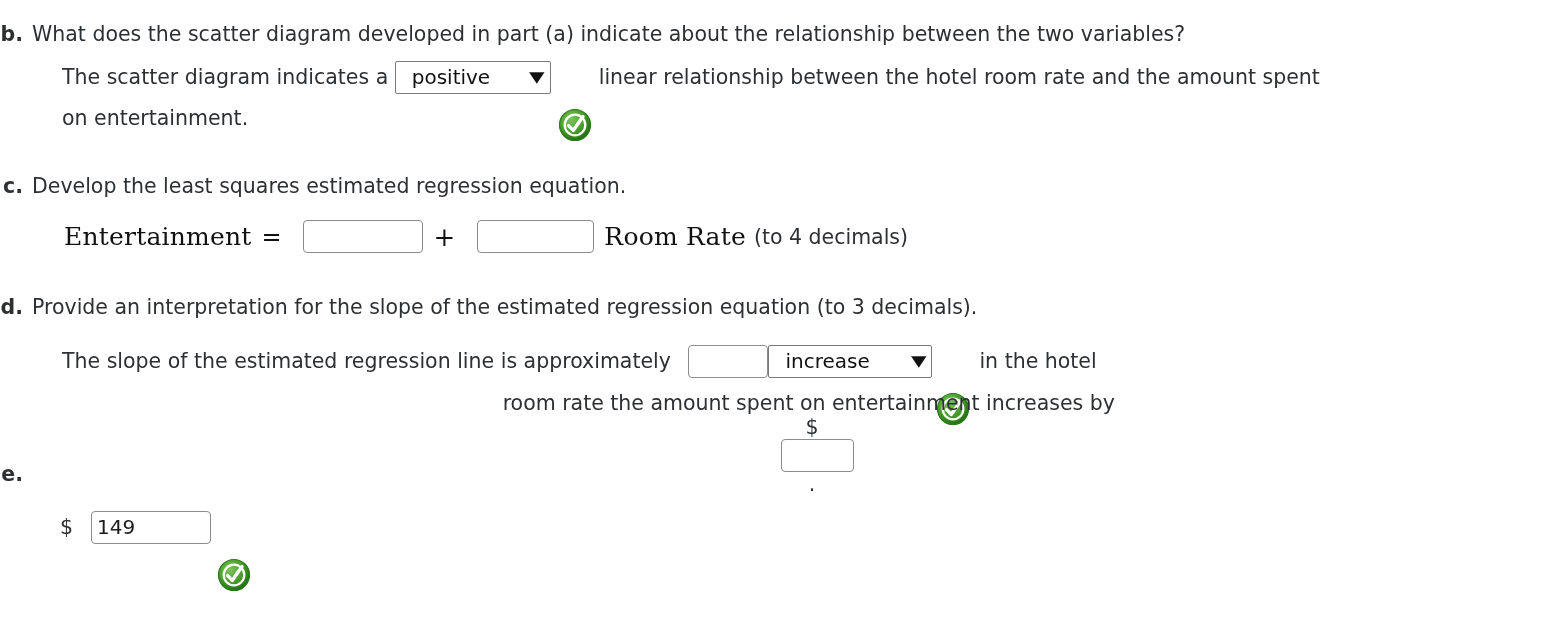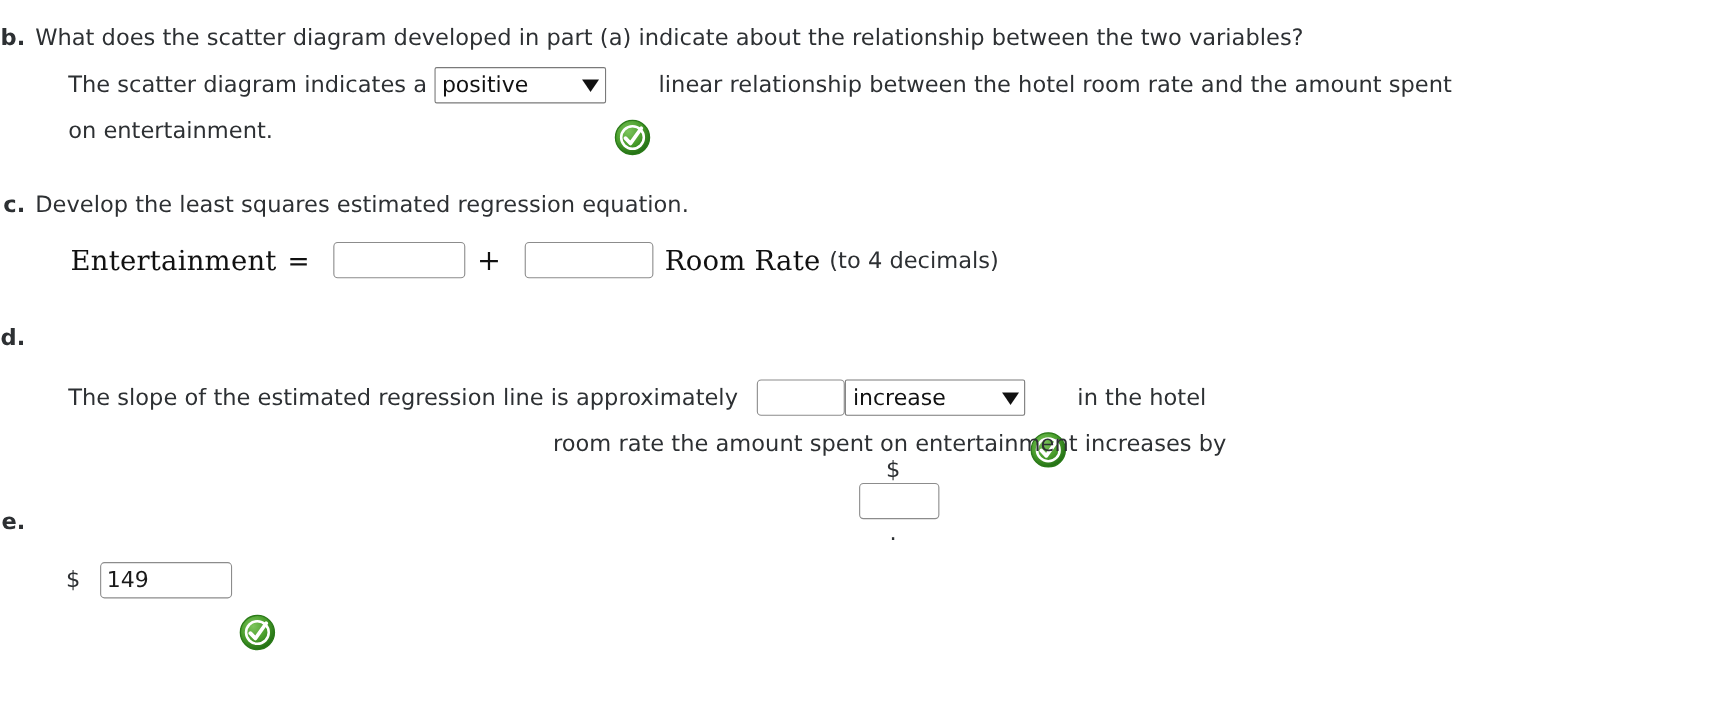--- a/index.html
+++ b/index.html
@@ -84,21 +84,21 @@
     align-items: center;
     justify-content: space-between;
     box-sizing: border-box;
     height: 33px;
     border: 1px solid #7a7a7a;
     border-radius: 2px;
     background: #fff;
     font-family: "DejaVu Sans", sans-serif;
     font-size: 20px;
     color: #111;
-    padding: 0 7px 0 6px;
+    padding: 0 7px 0 16px;
     vertical-align: middle;
     line-height: 31px;
   }
   .selbox.wide   { width: 156px; }
   .selbox.wide2  { width: 164px; }
   .selbox .caret {
     margin-left: 10px;
     font-size: 15px;
     font-weight: bold;
     line-height: 1;
@@ -206,20 +206,21 @@
         <span class="mserif">Room Rate</span>
         <span style="width:8px;">&nbsp;</span>
         <span class="hint">(to 4 decimals)</span>
       </div>
     </div>
   </div>
 
   <div class="qblock" style="top:293px;">
     <div class="qhead">
       <div class="qlabel">d.</div>
+      <div class="qtext">Provide an interpretation for the slope of the estimated regression equation (to 3 decimals).</div>
     </div>
     <div class="qbody" style="margin-top:22px;">
       <div class="ln">
         <span>The slope of the estimated regression line is approximately </span>
         <input class="txtbox w80" type="text" value="" style="">
         <span class="selbox wide2">
           <span>increase</span>
           <span class="caret">▼</span>
         </span>
         <span style="width:3px;">&nbsp;</span>

